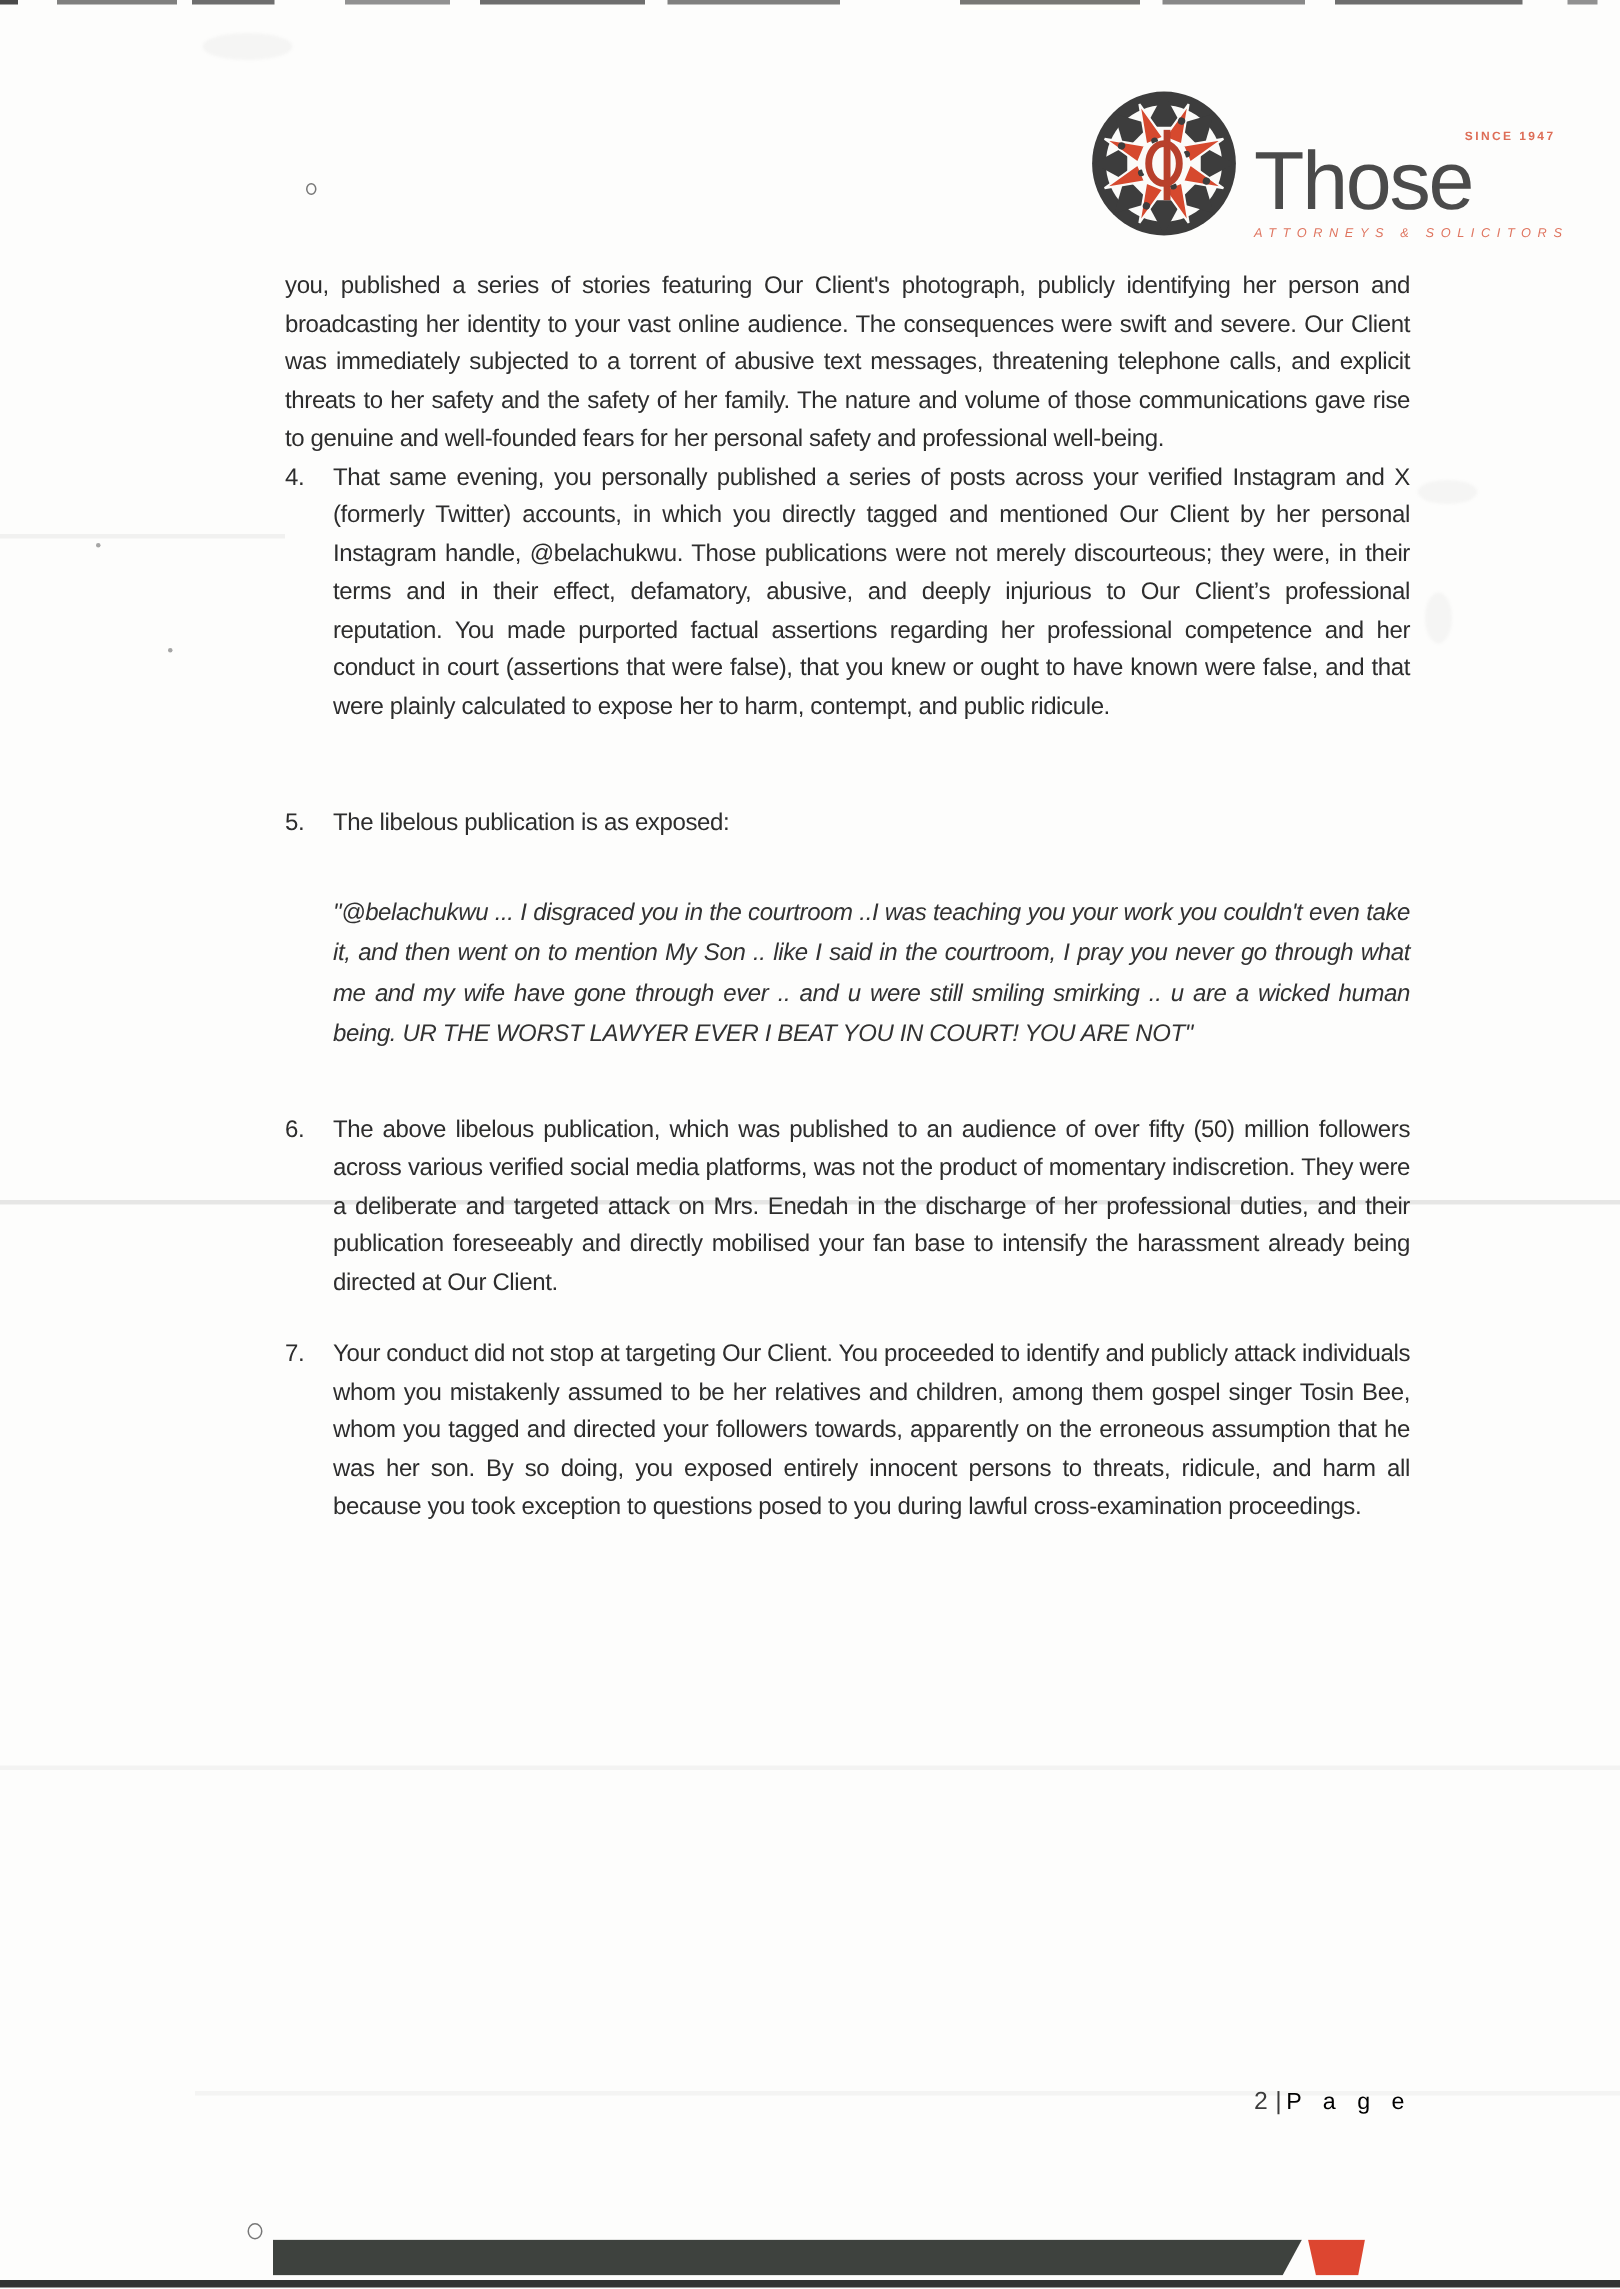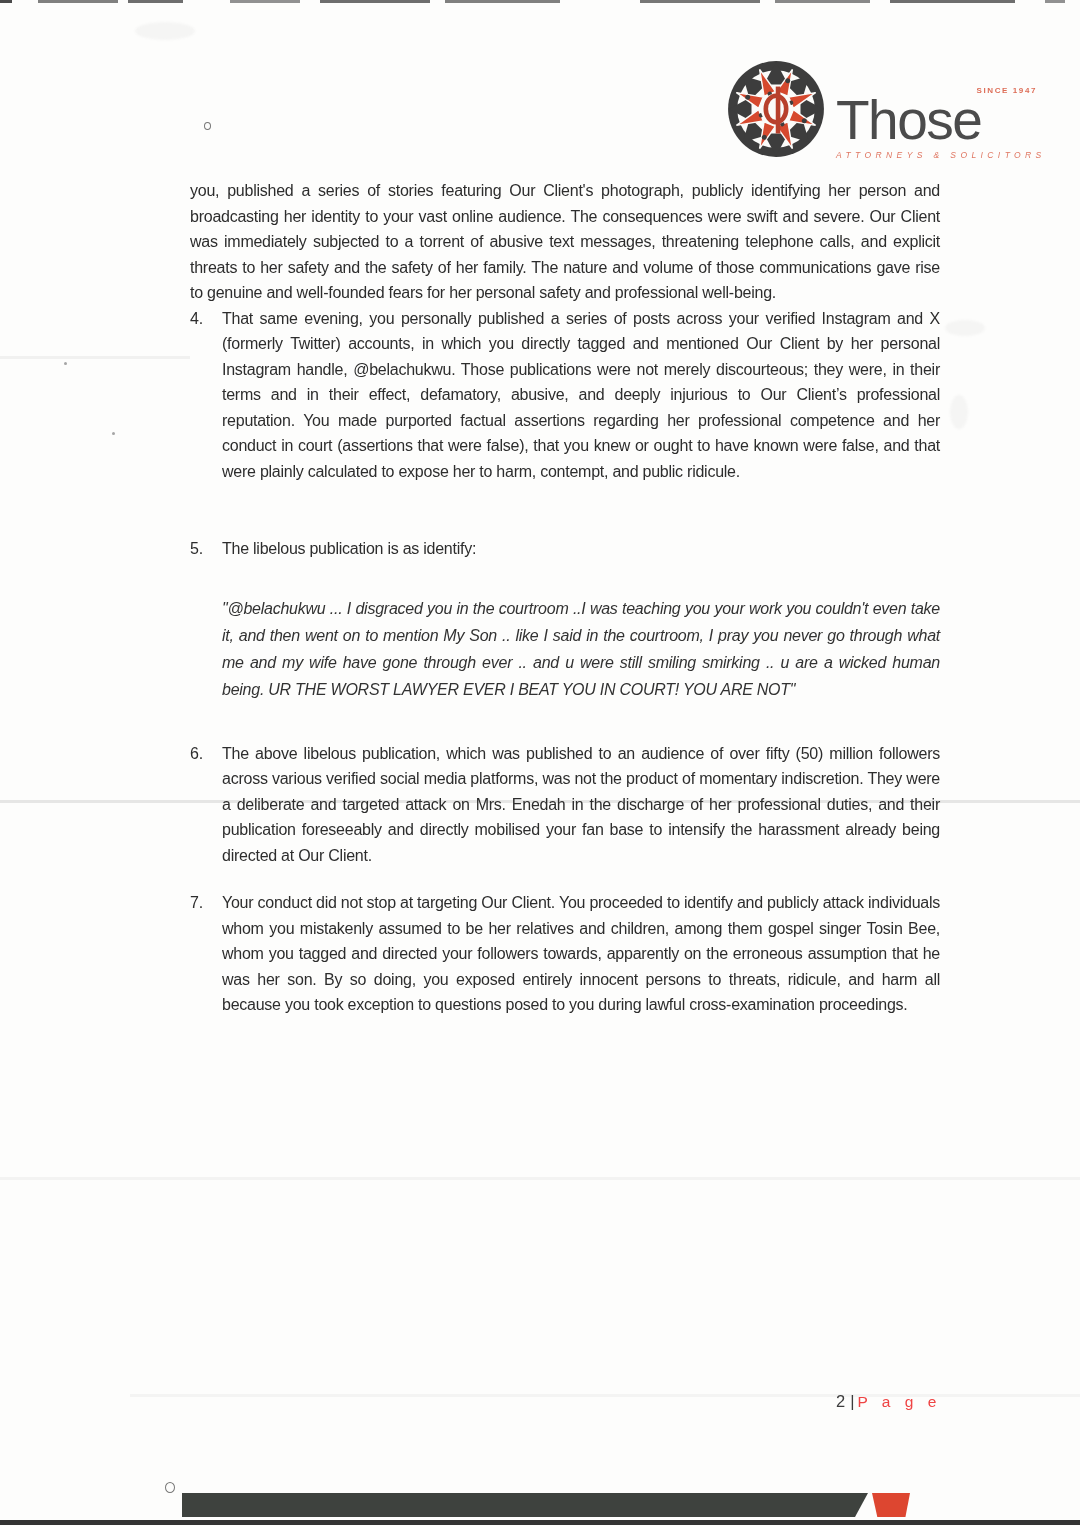--- a/index.html
+++ b/index.html
@@ -34,21 +34,21 @@
   .b5{margin-bottom:33px;}
   .quote{
     margin:0 0 38px 32px;
     font-style:italic;
     line-height:27px;
     color:#323232;
   }
   .b6{margin-bottom:22px;}
   
   .page-footer{position:absolute;top:1392px;left:836px;font-size:16.5px;color:#3c3c3c;letter-spacing:1px;}
-  .page-footer .pg{color:#ef4444;letter-spacing:5px;font-size:15.5px;}
+  .page-footer .pg{color:#000000;letter-spacing:5px;font-size:15.5px;}
   .page-footer .sep{margin:0 2px 0 4px;color:#3c3c3c;}
   
   .bar-dark{
     position:absolute;left:182px;top:1493px;width:686px;height:24px;
     background:#3e423e;
     clip-path:polygon(0 0,100% 0,calc(100% - 13px) 100%,0 100%);
   }
   .bar-red{
     position:absolute;left:872px;top:1493px;width:38px;height:24px;
     background:#dd4630;
@@ -142,21 +142,21 @@
 
     <p class="continuation">you, published a series of stories featuring Our Client's photograph, publicly identifying her person and broadcasting her identity to your vast online audience. The consequences were swift and severe. Our Client was immediately subjected to a torrent of abusive text messages, threatening telephone calls, and explicit threats to her safety and the safety of her family. The nature and volume of those communications gave rise to genuine and well-founded fears for her personal safety and professional well-being.</p>
 
     <div class="block b4">
       <span class="num">4.</span>
       <p class="ptext">That same evening, you personally published a series of posts across your verified Instagram and X (formerly Twitter) accounts, in which you directly tagged and mentioned Our Client by her personal Instagram handle, @belachukwu. Those publications were not merely discourteous; they were, in their terms and in their effect, defamatory, abusive, and deeply injurious to Our Client’s professional reputation. You made purported factual assertions regarding her professional competence and her conduct in court (assertions that were false), that you knew or ought to have known were false, and that were plainly calculated to expose her to harm, contempt, and public ridicule.</p>
     </div>
 
     <div class="block b5">
       <span class="num">5.</span>
-      <p class="ptext">The libelous publication is as identify:</p>
+      <p class="ptext">The libelous publication is as exposed:</p>
     </div>
 
     <blockquote class="quote">"@belachukwu ... I disgraced you in the courtroom ..I was teaching you your work you couldn't even take it, and then went on to mention My Son .. like I said in the courtroom, I pray you never go through what me and my wife have gone through ever .. and u were still smiling smirking .. u are a wicked human being. UR THE WORST LAWYER EVER I BEAT YOU IN COURT! YOU ARE NOT"</blockquote>
 
     <div class="block b6">
       <span class="num">6.</span>
       <p class="ptext">The above libelous publication, which was published to an audience of over fifty (50) million followers across various verified social media platforms, was not the product of momentary indiscretion. They were a deliberate and targeted attack on Mrs. Enedah in the discharge of her professional duties, and their publication foreseeably and directly mobilised your fan base to intensify the harassment already being directed at Our Client.</p>
     </div>
 
     <div class="block b7">

